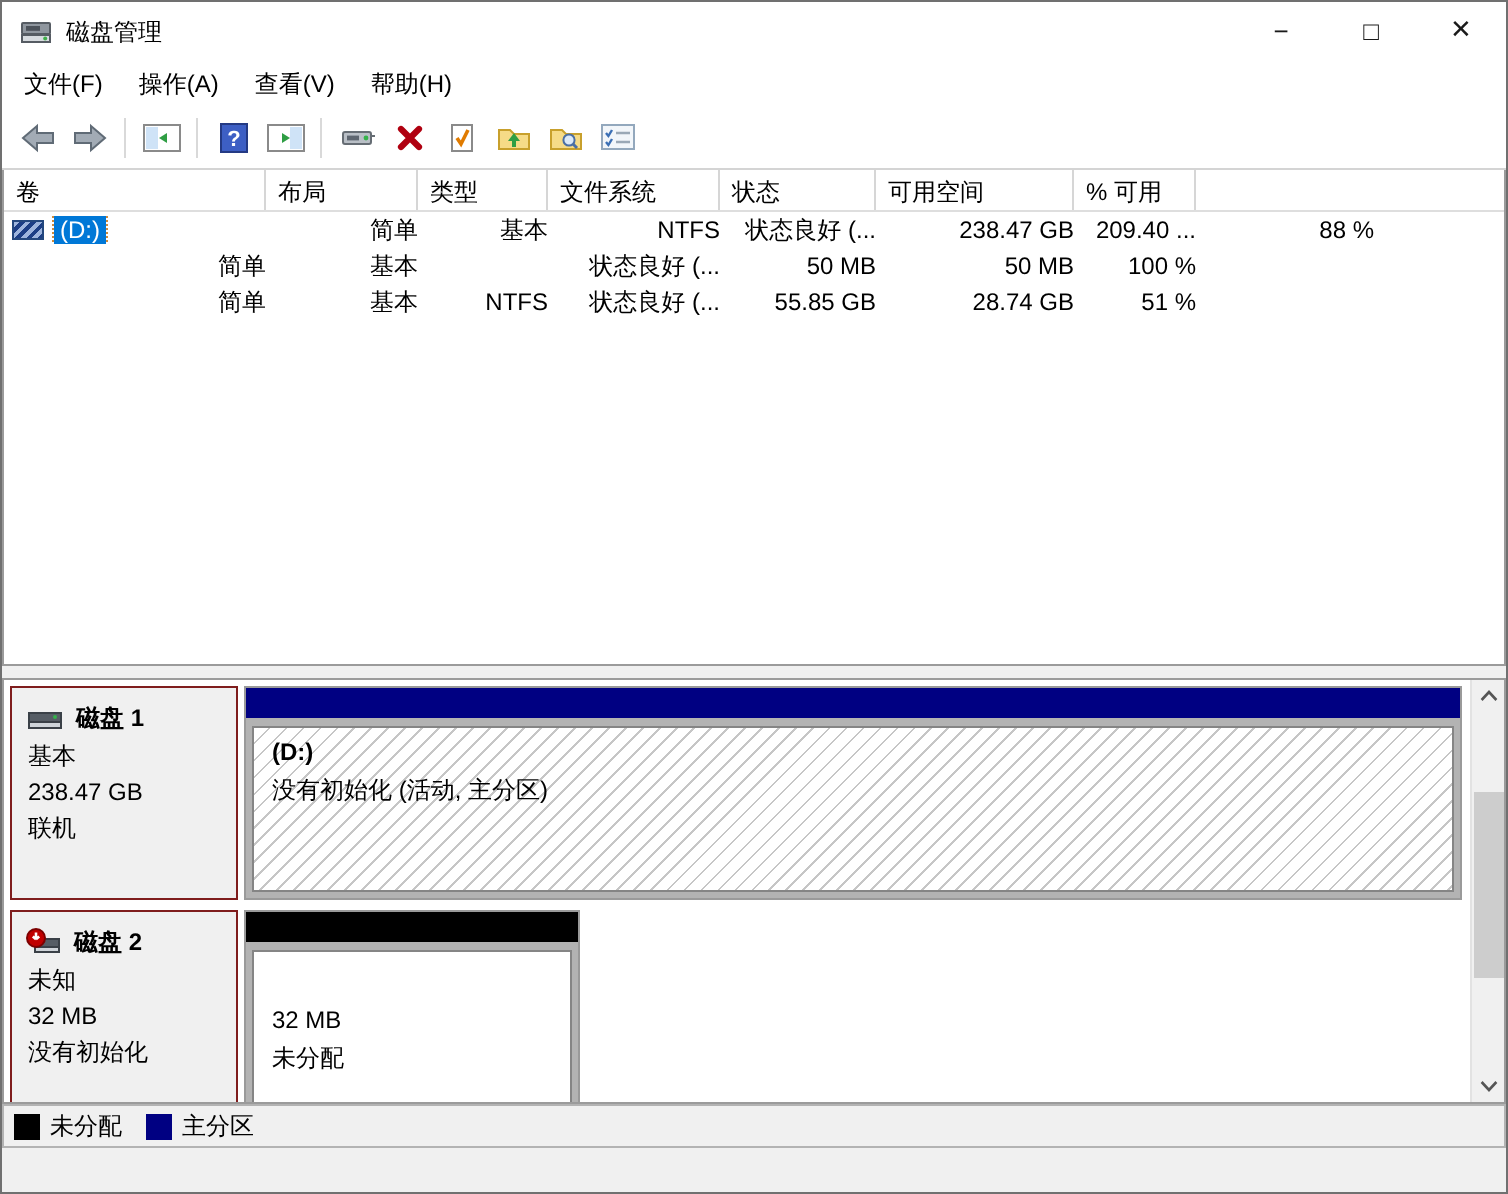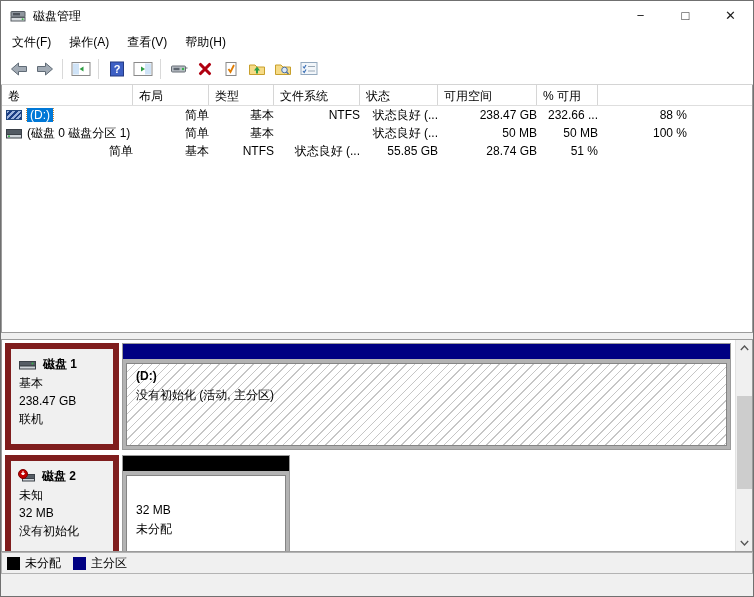--- a/index.html
+++ b/index.html
@@ -41,21 +41,21 @@
   .disk2-ic { position:relative; width:16px; height:11px; flex:0 0 auto; }
   
   .splitter { height:6px; background:#f0f0f0; }
   
   .diskview { position:relative; height:213px; background:#fff; border:1px solid #9b9b9b;
               font-size:12px; overflow:hidden; }
   .disk-row { position:absolute; left:3px; right:21px; }
   .disk-row.r1 { top:3px; height:107px; }
   .disk-row.r2 { top:115px; height:130px; }
   .label-panel { position:absolute; left:0; top:0; bottom:0; width:114px; background:#f0f0f0;
-                 border:6px solid #7f1d1d; padding:6px 8px; line-height:18px; }
+                 border:1px solid #7f1d1d; padding:6px 8px; line-height:18px; }
   .disk-title { display:flex; align-items:center; gap:7px; font-weight:bold; margin-bottom:1px; }
   .bar { position:absolute; left:117px; top:0; bottom:0; background:#b3b3b3; border:1px solid #9a9a9a; }
   .bar.full { right:0; }
   .bar.small { width:168px; }
   .bar-strip { height:15px; }
   .bar-body { position:absolute; left:3px; right:3px; top:19px; bottom:3px;
               border:1px solid #858585; background:#fff; padding:3px 9px; line-height:19px; overflow:hidden; }
   .bar-body.hatched { background:repeating-linear-gradient(135deg,#ffffff 0 5px,#c6c6c6 5px 6px); }
   .bar-body .b-title { font-weight:bold; }
   .bar-body.unalloc { padding-top:25px; }
@@ -191,34 +191,26 @@
     <div class="lv-grid lv-row">
       <div class="vol-cell">
         <span class="hatch-ic"></span>
         <span class="sel-label" style="background-color: rgb(0, 120, 215);">(D:)</span>
       </div>
       <div class="cell">简单</div>
       <div class="cell">基本</div>
       <div class="cell">NTFS</div>
       <div class="cell">状态良好 (...</div>
       <div class="cell">238.47 GB</div>
-      <div class="cell">232.66 ...</div>
+      <div class="cell">209.40 ...</div>
       <div class="cell">88 %</div>
       <div class="cell"></div>
     </div>
 
     <div class="lv-grid lv-row">
-      <div class="vol-cell">
-        <svg class="drive-ic" width="16" height="11" viewBox="0 0 16 11">
-          <rect x="0.5" y="1.5" width="15" height="5" fill="#525a63" stroke="#3a4047"></rect>
-          <rect x="0.5" y="6.5" width="15" height="3.5" fill="#cfd4d9" stroke="#3a4047"></rect>
-          <circle cx="3" cy="8.2" r="1" fill="#35b24a"></circle>
-        </svg>
-        <span>(磁盘 0 磁盘分区 1)</span>
-      </div>
       <div class="cell">简单</div>
       <div class="cell">基本</div>
       <div class="cell"></div>
       <div class="cell">状态良好 (...</div>
       <div class="cell">50 MB</div>
       <div class="cell">50 MB</div>
       <div class="cell">100 %</div>
       <div class="cell"></div>
     </div>
 

